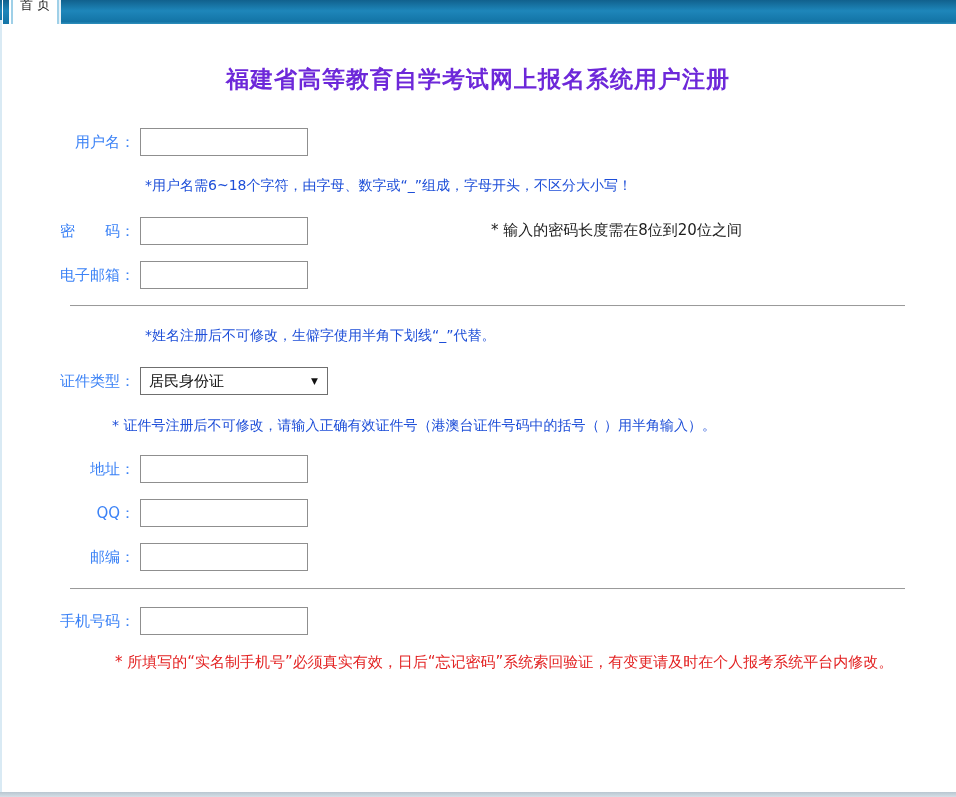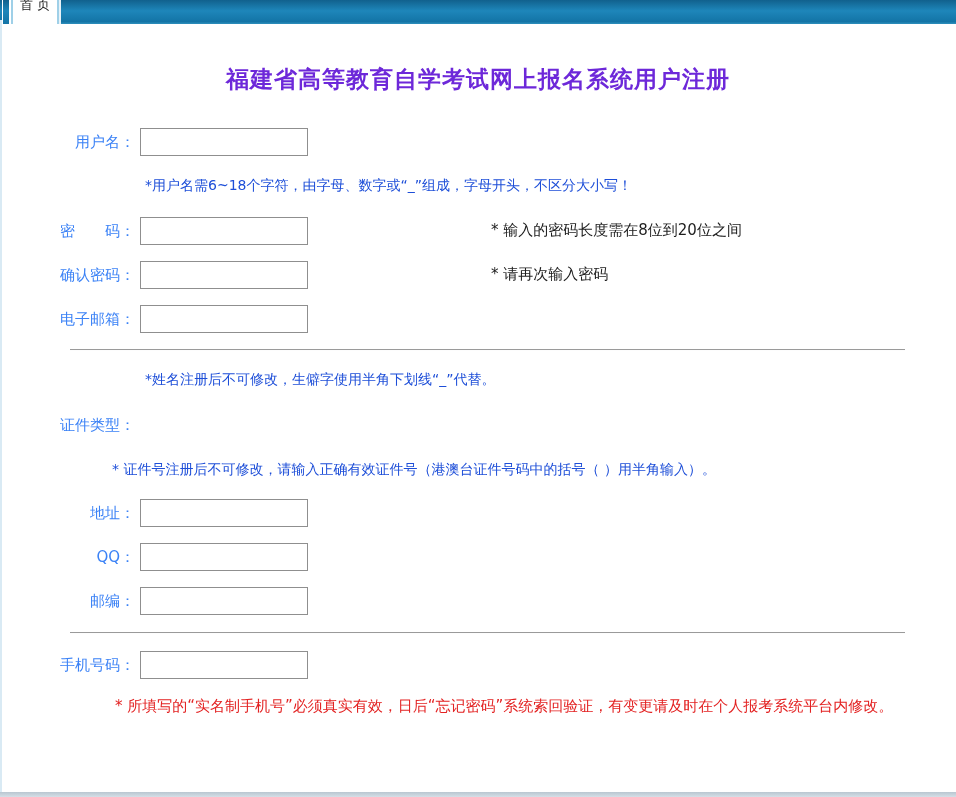--- a/index.html
+++ b/index.html
@@ -66,37 +66,36 @@
       <input class="tbox" type="text" value="" style="">
     </div>
     <div class="note">*用户名需6~18个字符，由字母、数字或“_”组成，字母开头，不区分大小写！</div>
 
     <div class="row">
       <span class="lbl">密　　码：</span>
       <input class="tbox" type="password" value="" style="">
       <span class="hint">* 输入的密码长度需在8位到20位之间</span>
     </div>
 
-    <div class="row">
-      <span class="lbl">确认密码：</span>
-      <input class="tbox" type="password" value="" style="">
-      <span class="hint">* 请再次输入密码</span>
-    </div>
 
     <div class="row">
       <span class="lbl">电子邮箱：</span>
       <input class="tbox" type="text" value="" style="">
     </div>
 
     <div class="divider"></div>
 
     <div class="note name-note">*姓名注册后不可修改，生僻字使用半角下划线“_”代替。</div>
 
     <div class="row">
       <span class="lbl">证件类型：</span>
+      <div class="selbox">
+        <span>居民身份证</span>
+        <span class="caret">▼</span>
+      </div>
     </div>
 
     <div class="note id-note">* 证件号注册后不可修改，请输入正确有效证件号（港澳台证件号码中的括号（ ）用半角输入）。</div>
 
     <div class="row">
       <span class="lbl">地址：</span>
       <input class="tbox" type="text" value="" style="">
     </div>
 
     <div class="row">

